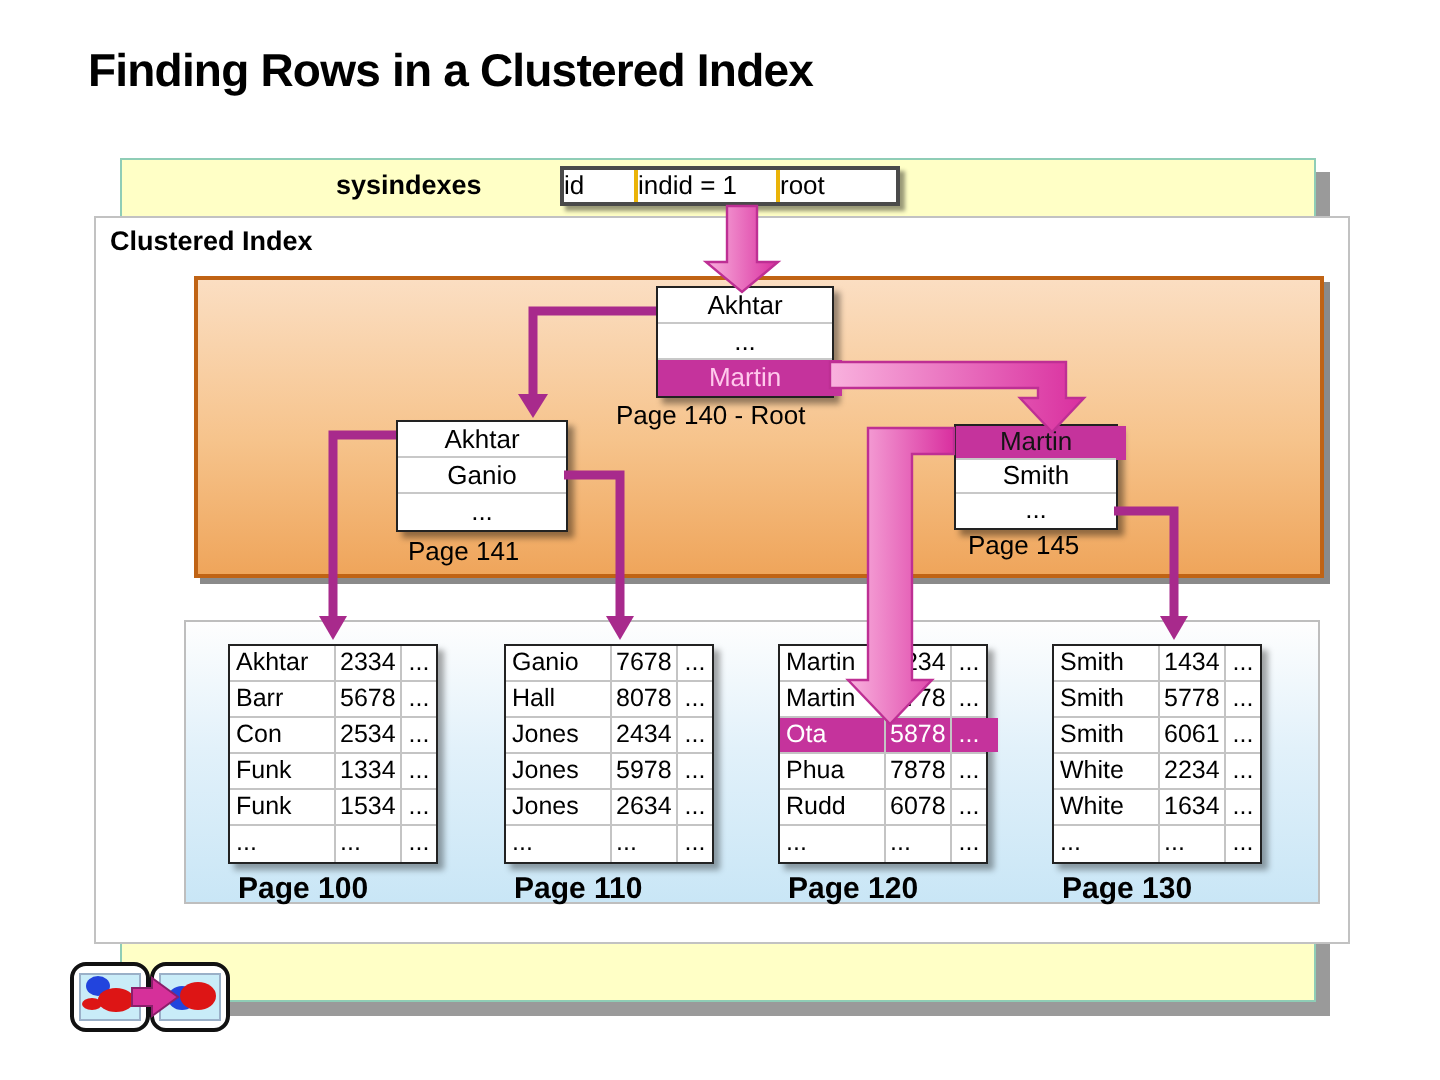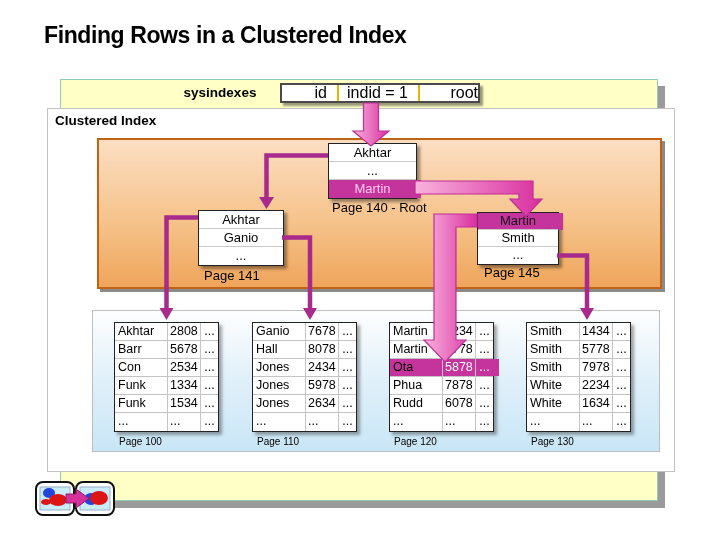--- a/index.html
+++ b/index.html
@@ -4,25 +4,25 @@
 <style>
   html,body{margin:0;padding:0;background:#fff;}
   .slide{position:relative;width:720px;height:540px;background:#fff;overflow:hidden;
          font-family:"Liberation Sans",sans-serif;color:#000;}
   .title{position:absolute;left:44px;top:22px;font-size:23px;font-weight:bold;letter-spacing:-0.4px;}
   .yellow-rect{position:absolute;left:60px;top:79px;width:596px;height:420px;
          background:#FFFFC6;border:1px solid #8FCDB6;box-shadow:7px 7px 0 #9A9A9A;}
   .white-panel{position:absolute;left:47px;top:108px;width:626px;height:362px;
          background:#FFFFFF;border:1px solid #C2C2C2;}
   .ci-label{position:absolute;left:55px;top:113px;font-size:13.5px;font-weight:bold;}
-  .sysx-label{position:absolute;left:168px;top:85px;width:104px;text-align:center;
+  .sysx-label{position:absolute;left:168px;top:85px;width:104px;text-align:left;
          font-size:13.5px;font-weight:bold;}
   .sysx{position:absolute;left:280px;top:83px;display:flex;background:#fff;
          border:2px solid #4A4A4A;box-shadow:2.5px 2.5px 2px rgba(0,0,0,0.40);}
-  .sysx-cell{height:16px;line-height:16px;text-align:right;font-size:16px;margin-left:10px;}
+  .sysx-cell{height:16px;line-height:16px;text-align:left;font-size:13px;}
   .sysx-cell.b{border-left:2px solid #eab308;}
   .orange-panel{position:absolute;left:97px;top:138px;width:565px;height:151px;box-sizing:border-box;
          border:2px solid #C06314;box-shadow:3px 3px 0 #8A8A8A;
          background:linear-gradient(180deg,#FBDEC2 0%,#F6C38B 55%,#EFA55B 100%);}
   .blue-panel{position:absolute;left:92px;top:310px;width:568px;height:142px;box-sizing:border-box;
          border:1px solid #BEBEBE;
          background:linear-gradient(180deg,#FEFEFE 0%,#E2F1FA 45%,#C9E6F6 100%);}
   .node{position:absolute;background:#fff;border:1px solid #222;
          box-shadow:3px 3px 3px rgba(0,0,0,0.40);}
   .nrow{text-align:center;border-bottom:1px solid #C8C8C8;font-size:13px;height:18px;
@@ -33,24 +33,24 @@
   .hl-dark{background:#C5339C;color:#141414;box-shadow:5px 0 0 #C5339C;}
   .cap{position:absolute;font-size:13px;}
   .leaf{position:absolute;top:322px;width:103px;background:#fff;border:1px solid #222;
          box-shadow:3px 3px 3px rgba(0,0,0,0.35);font-size:12.5px;}
   .lrow{display:flex;height:18px;line-height:17px;border-bottom:1px solid #C4C4C4;box-sizing:border-box;}
   .lrow:last-child{border-bottom:none;}
   .c1{width:53px;padding-left:3px;border-right:1px solid #C4C4C4;box-sizing:border-box;}
   .c2{width:33px;padding-left:2px;border-right:1px solid #C4C4C4;box-sizing:border-box;}
   .c3{flex:1;text-align:center;}
   .lrow.hl{background:#C5339C;}
-  .lrow.hl .c1{color:#000000;}
+  .lrow.hl .c1{color:#ffffff;}
   .lrow.hl .c2,.lrow.hl .c3{color:#ffffff;}
   .lrow.hl .c3{box-shadow:6px 0 0 #C5339C;}
-  .lcap{position:absolute;top:436px;font-size:10px;}
+  .lcap{position:absolute;top:436px;font-size:15px;font-weight:bold;}
   .overlay{position:absolute;left:0;top:0;pointer-events:none;}
   .nav-icons{position:absolute;left:28px;top:476px;}
 </style>
 </head>
 <body>
 
 <div class="slide">
 
   <div class="title">Finding Rows in a Clustered Index</div>
 
@@ -66,40 +66,40 @@
   </div>
 
   <div class="orange-panel"></div>
   <div class="blue-panel"></div>
 
   <div class="node" style="left:328px;top:143px;width:87px">
     <div class="nrow">Akhtar</div>
     <div class="nrow">...</div>
     <div class="nrow hl-light">Martin</div>
   </div>
-  <div class="cap" style="left:332px;top:200px">Page 140 - Root</div>
+  <div class="cap" style="left:308px;top:200px">Page 140 - Root</div>
 
   <div class="node" style="left:198px;top:210px;width:84px">
     <div class="nrow">Akhtar</div>
     <div class="nrow">Ganio</div>
     <div class="nrow">...</div>
   </div>
   <div class="cap" style="left:204px;top:268px">Page 141</div>
 
   <div class="node node-sm" style="left:477px;top:212px;width:80px">
     <div class="nrow hl-dark">Martin</div>
     <div class="nrow">Smith</div>
     <div class="nrow">...</div>
   </div>
   <div class="cap" style="left:484px;top:265px">Page 145</div>
 
   <div class="leaf" style="left:114px">
     <div class="lrow">
         <span class="c1">Akhtar</span>
-        <span class="c2">2808</span>
+        <span class="c2">2334</span>
         <span class="c3">...</span>
       </div>
     <div class="lrow">
         <span class="c1">Barr</span>
         <span class="c2">5678</span>
         <span class="c3">...</span>
       </div>
     <div class="lrow">
         <span class="c1">Con</span>
         <span class="c2">2534</span>
@@ -197,21 +197,21 @@
         <span class="c2">1434</span>
         <span class="c3">...</span>
       </div>
     <div class="lrow">
         <span class="c1">Smith</span>
         <span class="c2">5778</span>
         <span class="c3">...</span>
       </div>
     <div class="lrow">
         <span class="c1">Smith</span>
-        <span class="c2">7978</span>
+        <span class="c2">6061</span>
         <span class="c3">...</span>
       </div>
     <div class="lrow">
         <span class="c1">White</span>
         <span class="c2">2234</span>
         <span class="c3">...</span>
       </div>
     <div class="lrow">
         <span class="c1">White</span>
         <span class="c2">1634</span>

